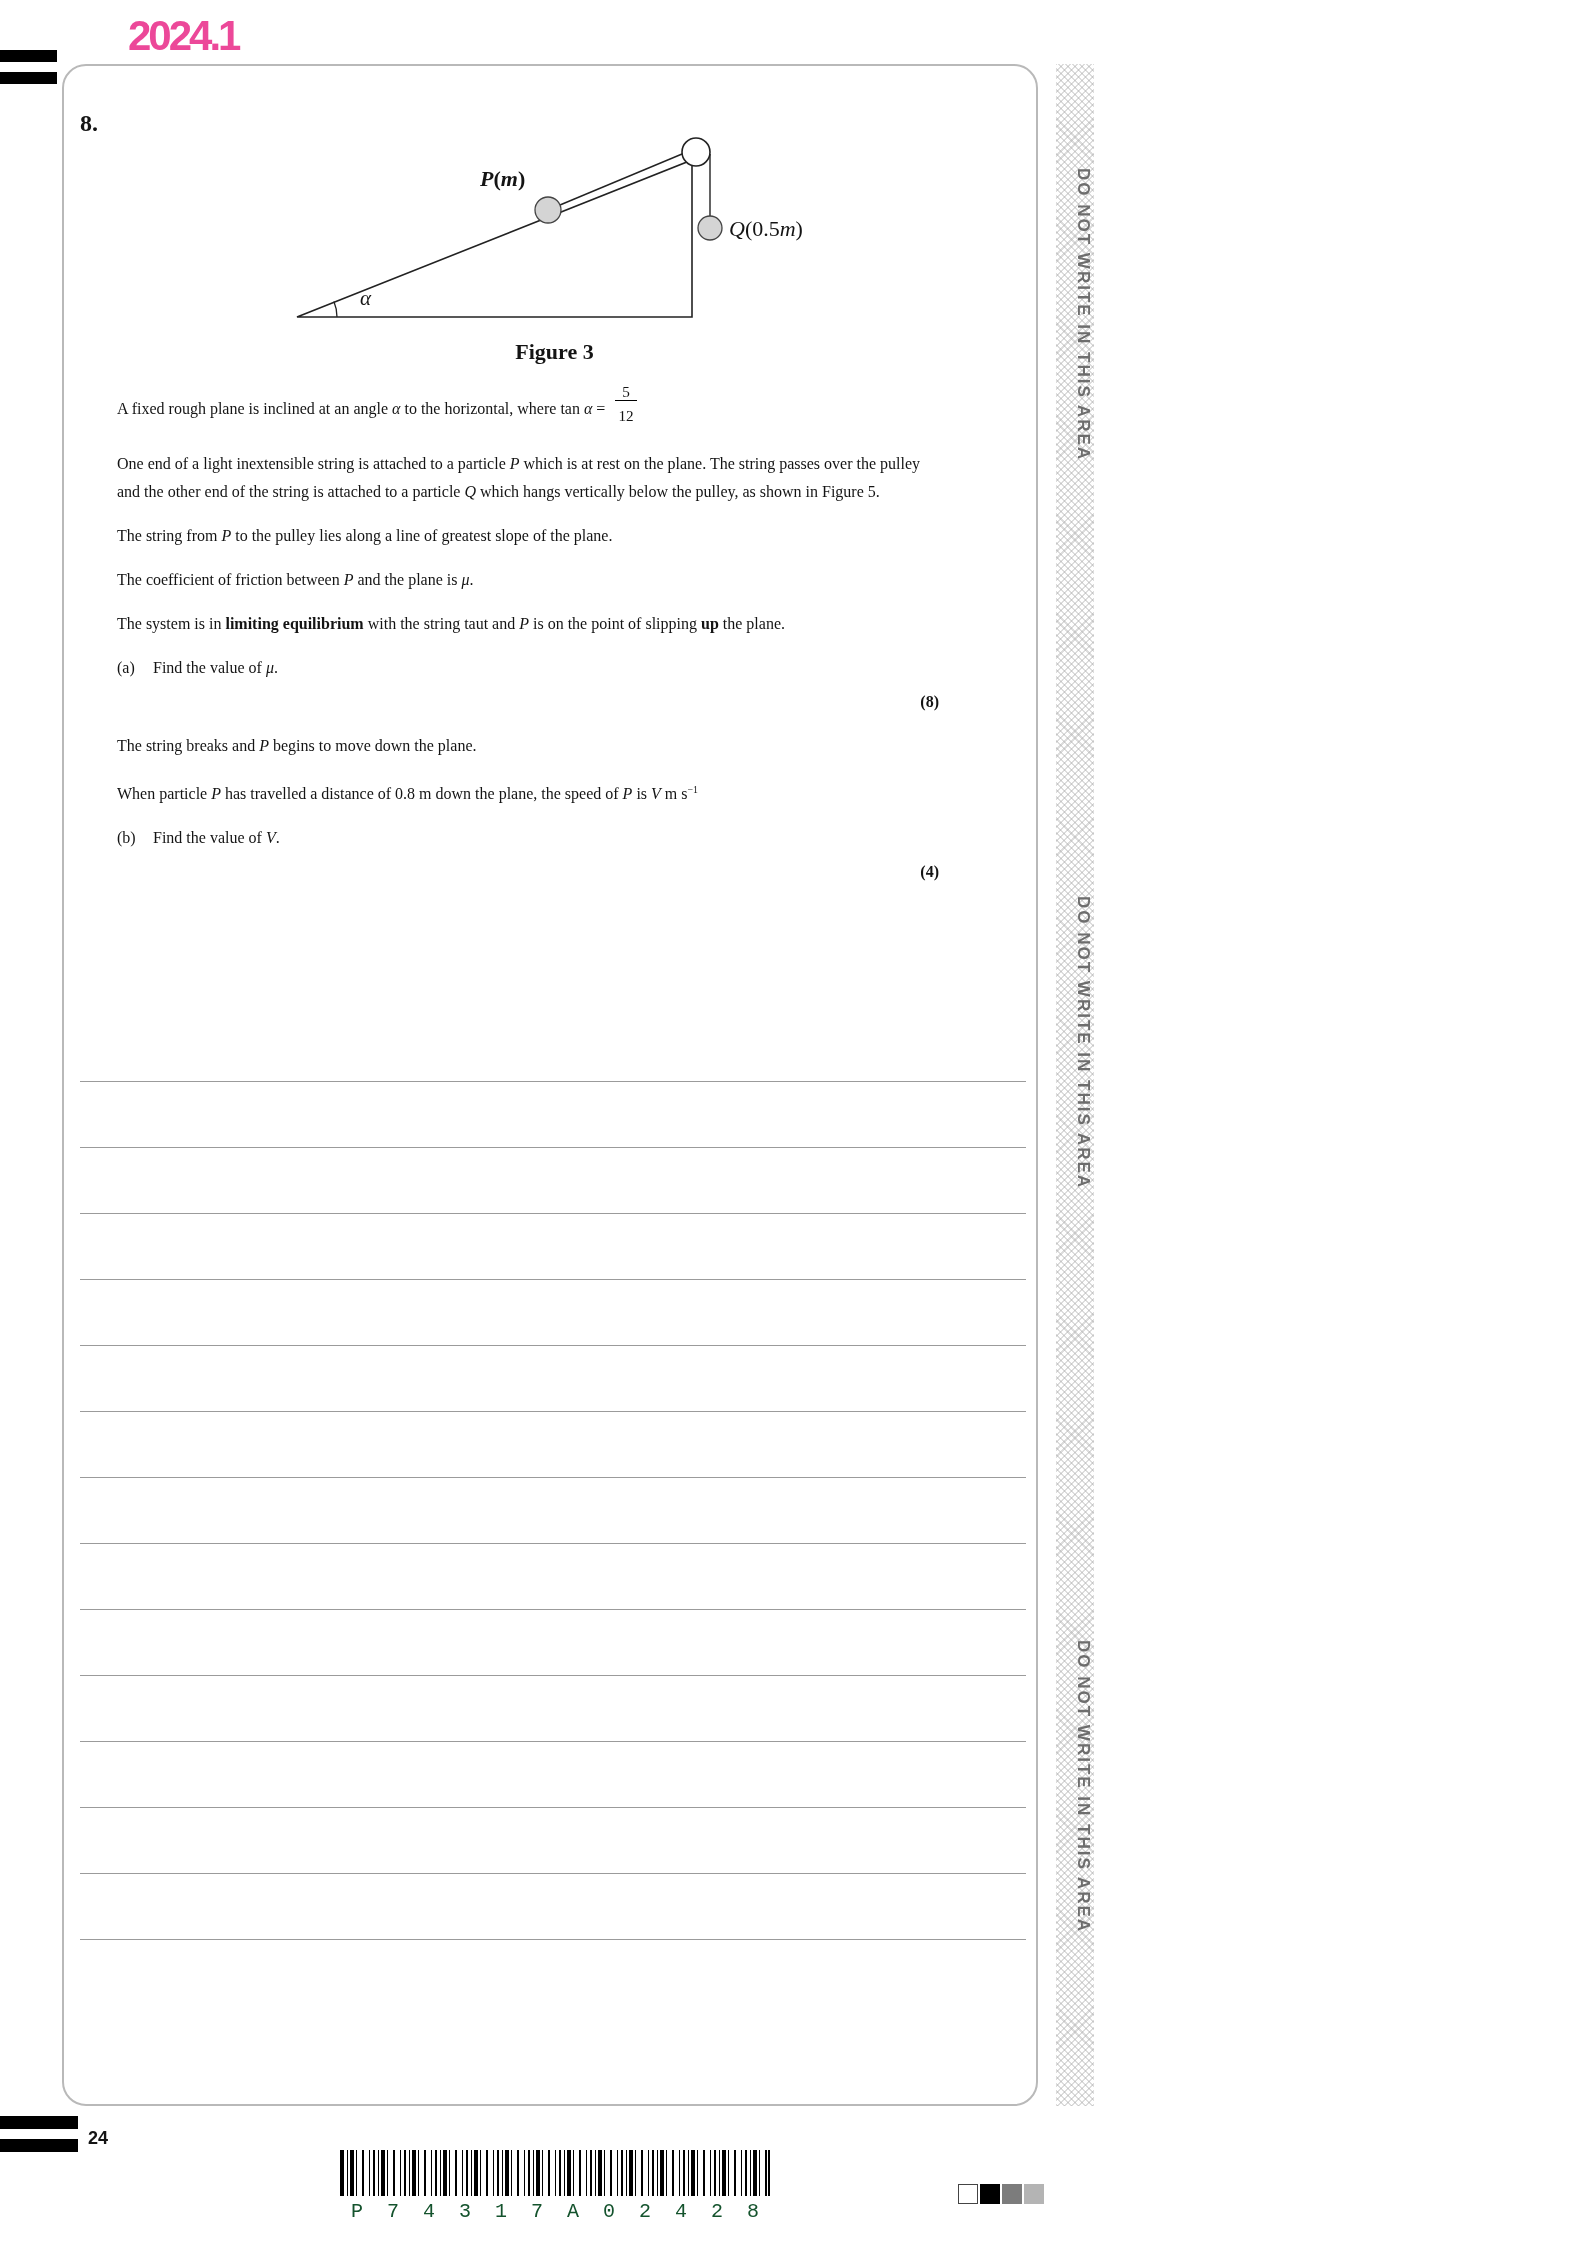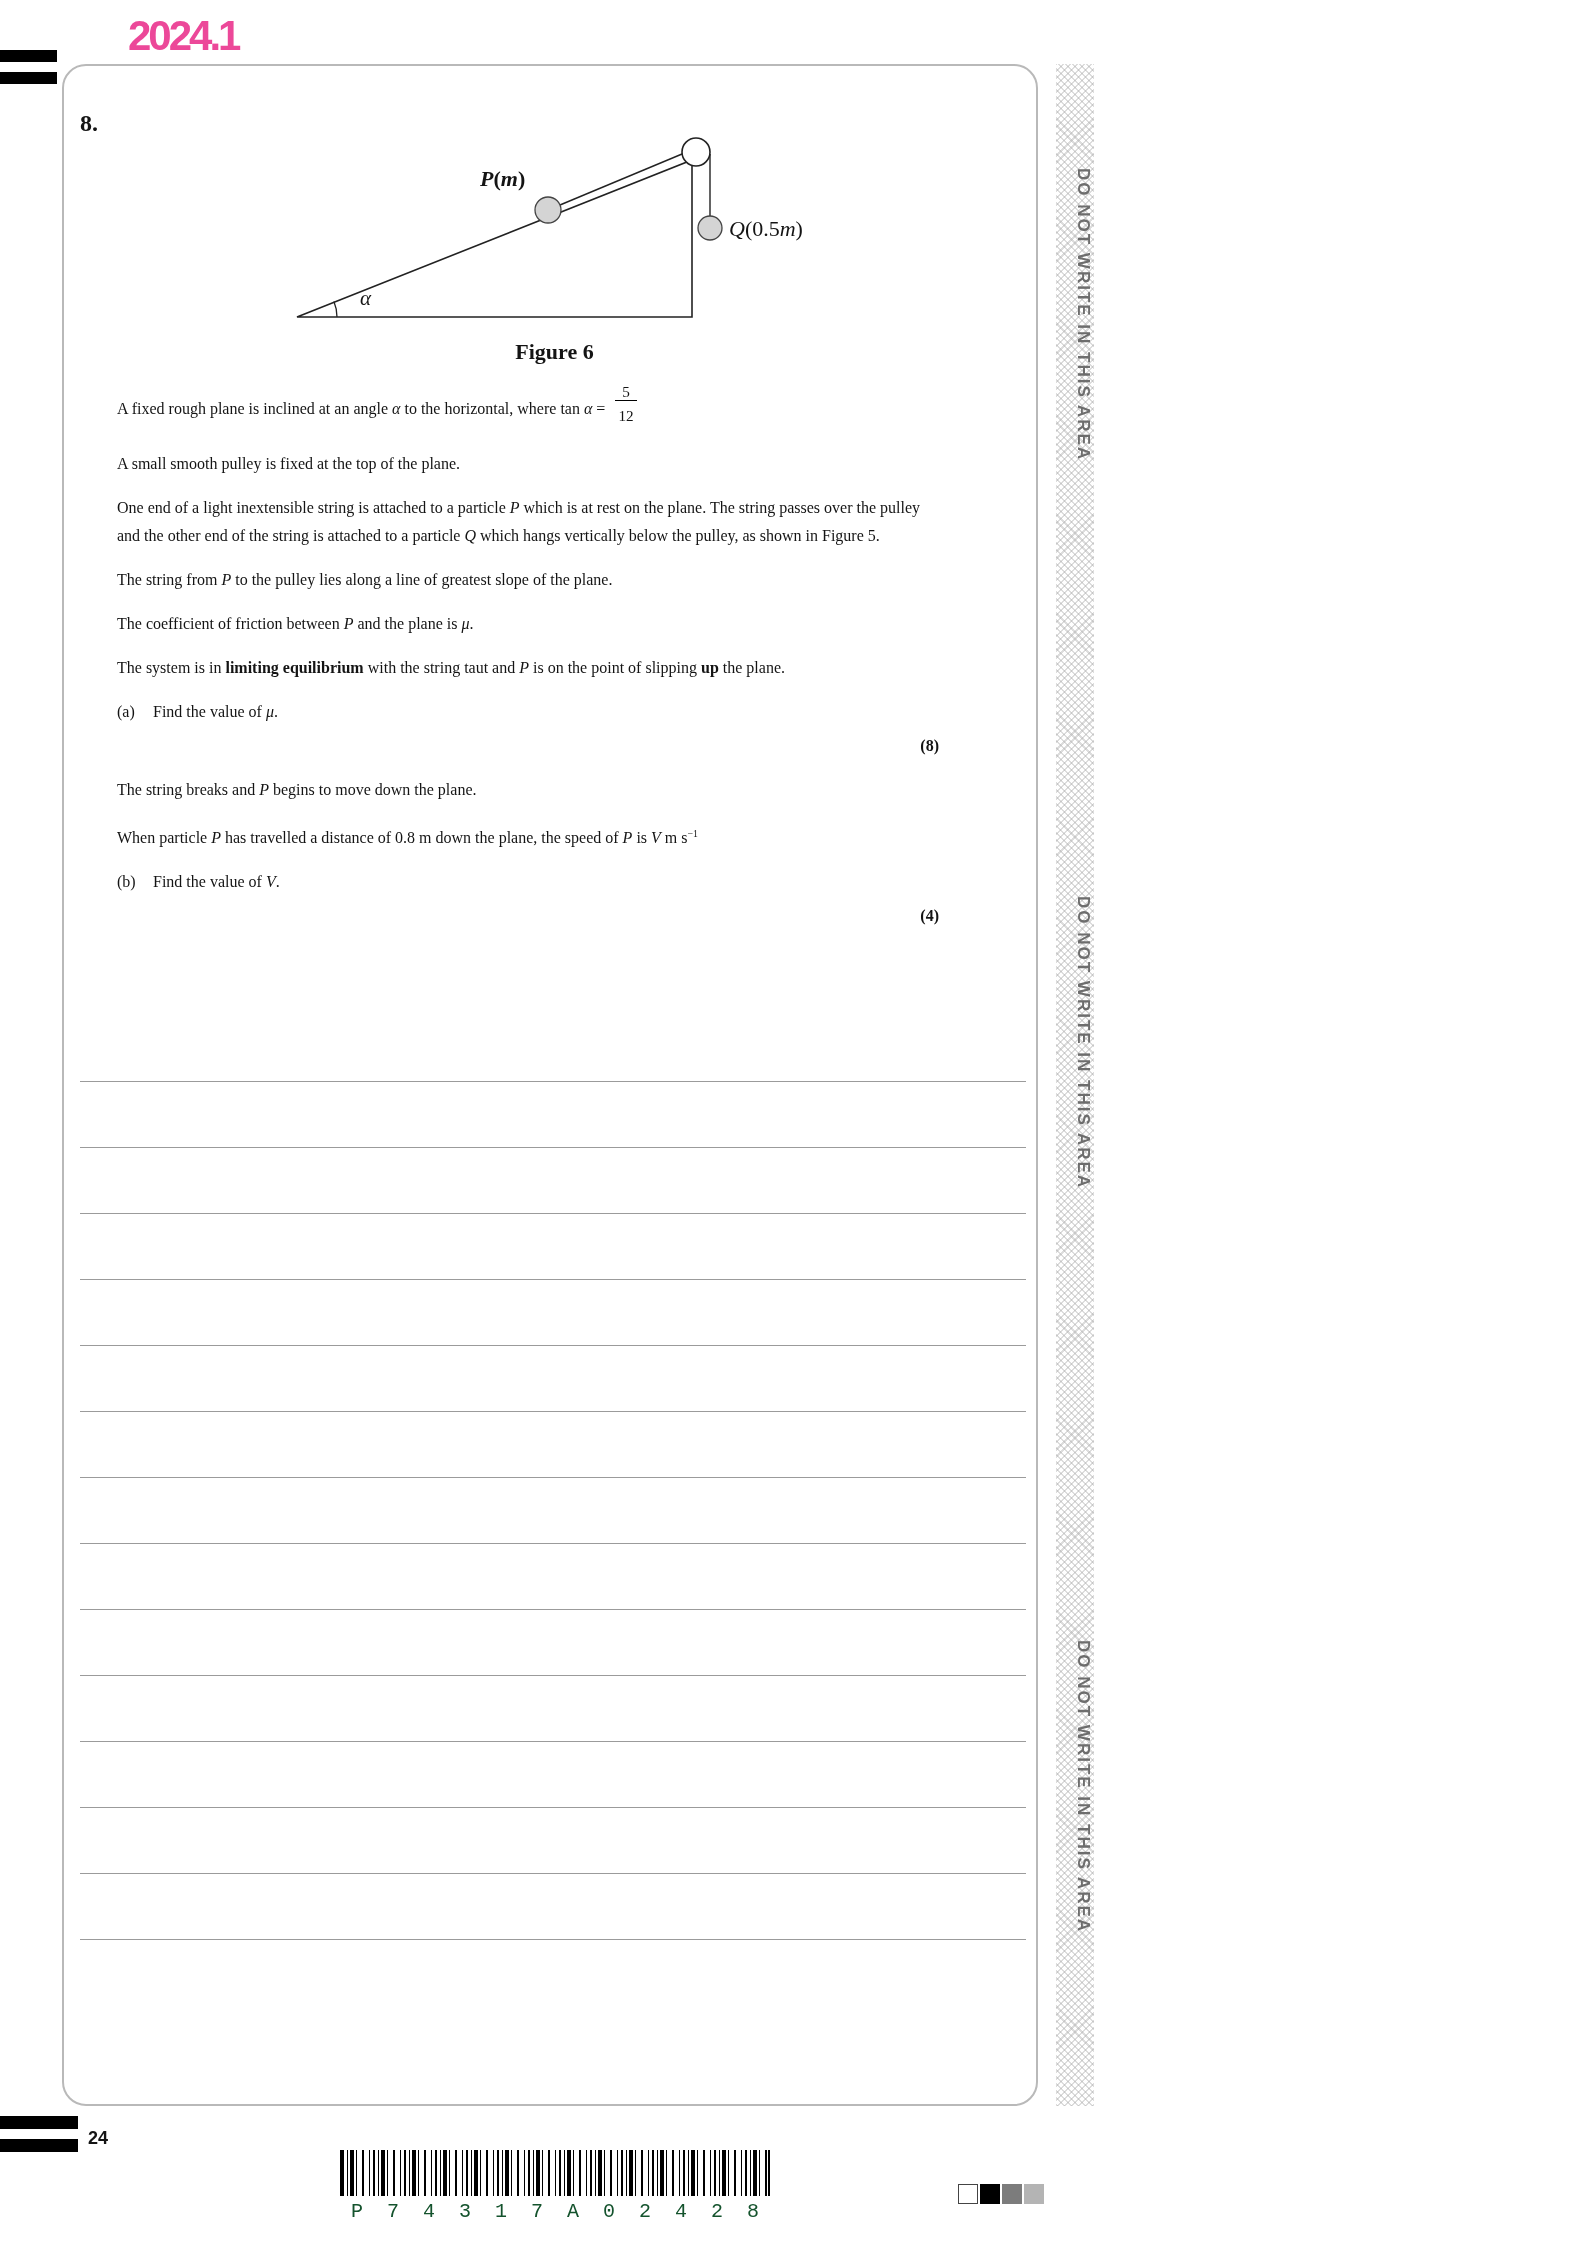--- a/index.html
+++ b/index.html
@@ -127,28 +127,27 @@
       <circle cx="414" cy="28" r="14" fill="#ffffff" stroke="#222" stroke-width="1.6"></circle>
 
       <line x1="428" y1="30" x2="428" y2="93" stroke="#222" stroke-width="1.4"></line>
 
       <circle cx="428" cy="104" r="12" fill="#d4d4d4" stroke="#444" stroke-width="1.3"></circle>
     </svg>
   </div>
   <div class="fig-label lbl-p"><i>P</i>(<i>m</i>)</div>
   <div class="fig-label lbl-q"><i>Q</i>(0.5<i>m</i>)</div>
   <div class="fig-label lbl-a"><i>α</i></div>
-  <div class="fig-caption">Figure 6</div>
+  <div class="fig-caption">Figure 3</div>
 
   <div class="qtext">
     <p>A fixed rough plane is inclined at an angle <i>α</i> to the horizontal, where tan <i>α</i> = <span class="frac">
           <span class="num">5</span>
           <span class="den">12</span>
         </span></p>
-    <p>A small smooth pulley is fixed at the top of the plane.</p>
     <p>One end of a light inextensible string is attached to a particle <i>P</i> which is at rest on the plane. The string passes over the pulley and the other end of the string is attached to a particle <i>Q</i> which hangs vertically below the pulley, as shown in Figure 5.</p>
     <p>The string from <i>P</i> to the pulley lies along a line of greatest slope of the plane.</p>
     <p>The coefficient of friction between <i>P</i> and the plane is <i>μ</i>.</p>
     <p>The system is in <b>limiting equilibrium</b> with the string taut and <i>P</i> is on the point of slipping <b>up</b> the plane.</p>
 
     <div class="part">
       <span class="plabel">(a)</span><span>Find the value of <i>μ</i>.</span>
     </div>
     <div class="marks">(8)</div>
 

